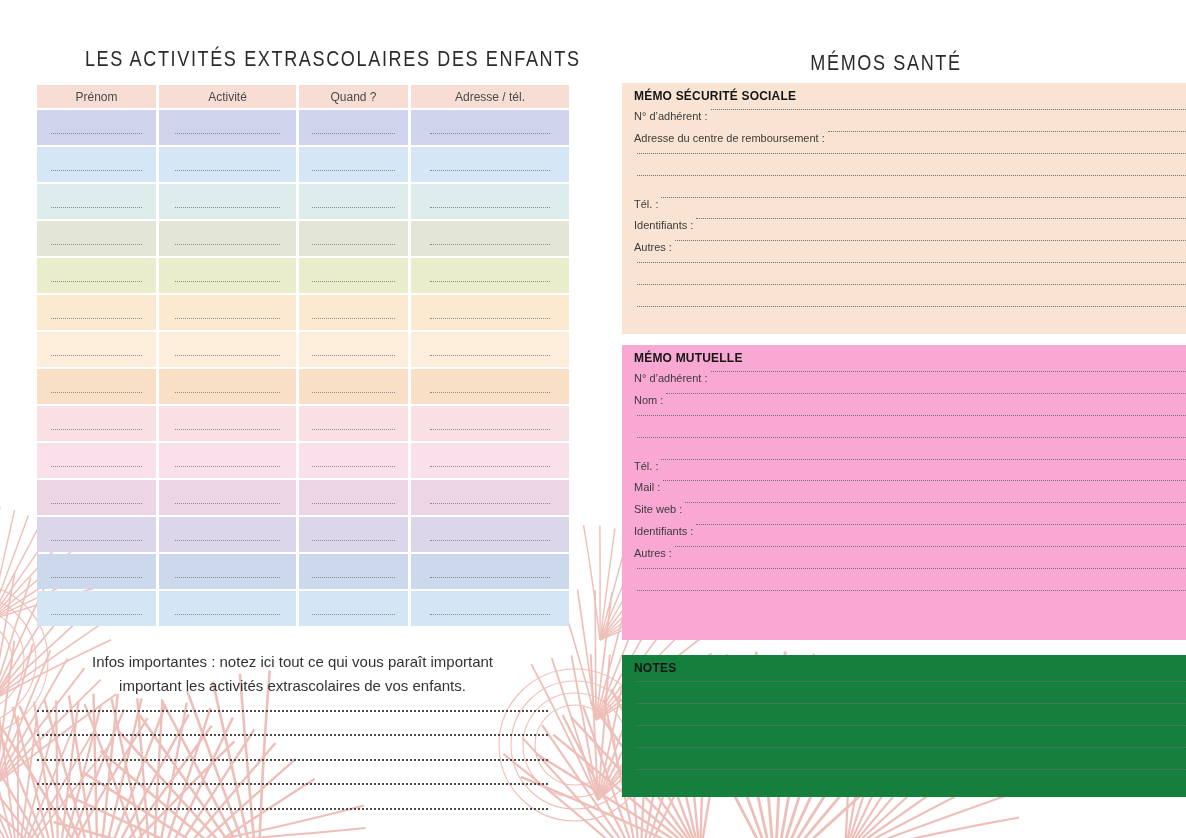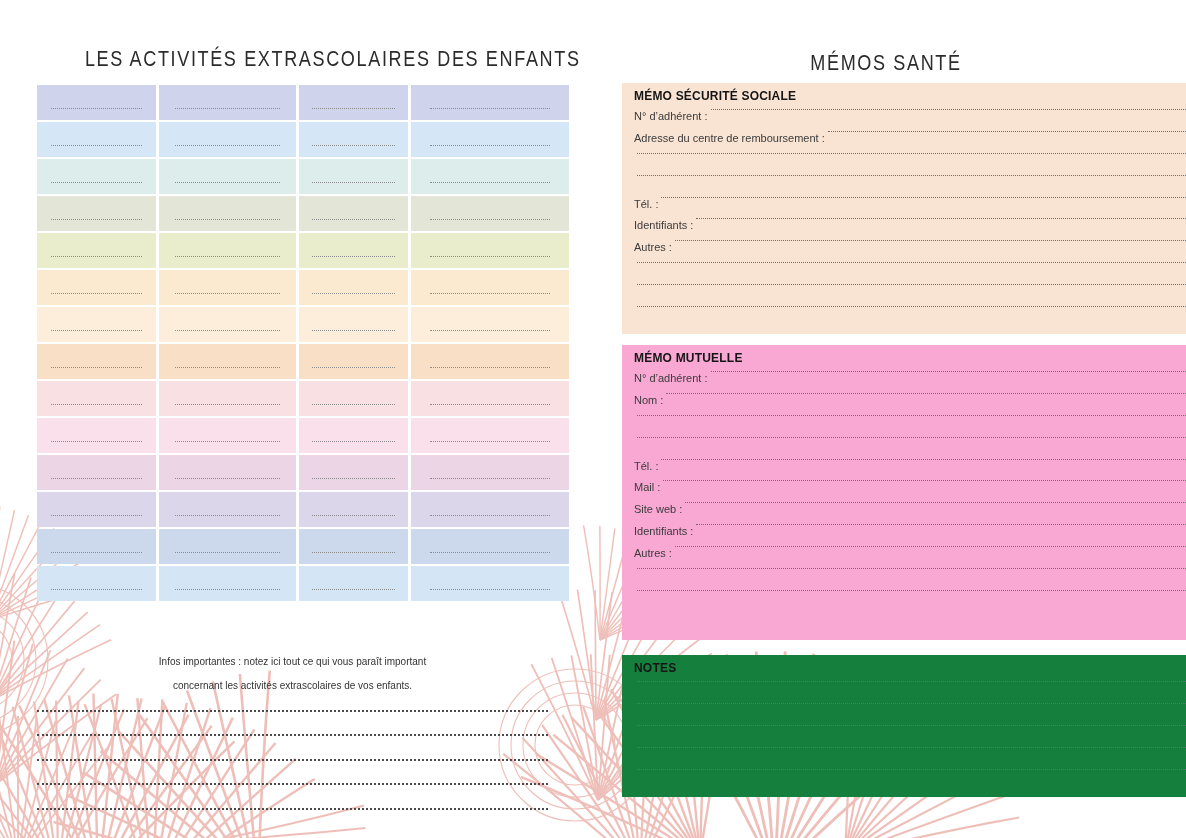--- a/index.html
+++ b/index.html
@@ -18,21 +18,21 @@
 
   
   .table{position:absolute;left:37px;top:85px;width:532px;z-index:1;}
   .thead{display:grid;grid-template-columns:119px 137px 109px 158px;column-gap:3px;height:23px;margin-bottom:2px;}
   .th{display:flex;align-items:center;justify-content:center;font-size:12px;color:#4a4a4a;}
   .tbody{display:grid;grid-template-columns:119px 137px 109px 158px;gap:2px 3px;grid-auto-rows:35px;}
   .td{display:flex;align-items:flex-end;justify-content:center;padding-bottom:11px;box-sizing:border-box;}
   .cell-line{width:76%;border-bottom:1.4px dotted #8c8c8c;height:0;}
 
   .infos{position:absolute;left:37px;top:650px;width:511px;text-align:center;
-    font-size:10px;color:#333;line-height:24px;z-index:1;}
+    font-size:15px;color:#333;line-height:24px;z-index:1;}
   .note-lines{position:absolute;left:37px;top:687px;width:511px;z-index:1;}
   .note-line{height:22.5px;border-bottom:2px dotted #4a4a4a;}
 
   
   .memo-box{position:absolute;left:622px;width:636px;box-sizing:border-box;
     padding:6px 8px 0 12px;z-index:1;}
   .memo-box.box0{top:83px;height:251px;}
   .memo-box.box1{top:345px;height:295px;}
   .memo-box.box2{top:655px;height:142px;}
   .memo-title{height:14px;line-height:14px;font-size:12px;font-weight:700;color:#151515;
@@ -89,20 +89,26 @@
     <use href="#fan" transform="translate(700,856) scale(2.2) rotate(-28)"></use>
     <use href="#fan" transform="translate(775,874) scale(2.6) rotate(10)"></use>
     <use href="#fan" transform="translate(845,854) scale(2.0) rotate(40)"></use>
   </g>
 </svg>
 
 <div>
   <div class="page-title title-left">LES ACTIVITÉS EXTRASCOLAIRES DES ENFANTS</div>
 
   <div class="table">
+    <div class="thead">
+        <div class="th" style="background: rgb(248, 221, 213);">Prénom</div>
+        <div class="th" style="background: rgb(248, 221, 213);">Activité</div>
+        <div class="th" style="background: rgb(248, 221, 213);">Quand ?</div>
+        <div class="th" style="background: rgb(248, 221, 213);">Adresse / tél.</div>
+      </div>
     <div class="tbody">
         <div class="td" style="background: rgb(207, 212, 236);">
           <span class="cell-line"></span>
         </div>
         <div class="td" style="background: rgb(207, 212, 236);">
           <span class="cell-line"></span>
         </div>
         <div class="td" style="background: rgb(207, 212, 236);">
           <span class="cell-line"></span>
         </div>
@@ -263,21 +269,21 @@
           <span class="cell-line"></span>
         </div>
         <div class="td" style="background: rgb(212, 230, 246);">
           <span class="cell-line"></span>
         </div>
       </div>
   </div>
 
   <div class="infos">
     <div>Infos importantes : notez ici tout ce qui vous paraît important</div>
-    <div>concernant les activités extrascolaires de vos enfants.</div>
+    <div>important les activités extrascolaires de vos enfants.</div>
   </div>
 
   <div class="note-lines">
       <div class="note-line"></div>
       <div class="note-line"></div>
       <div class="note-line"></div>
       <div class="note-line"></div>
       <div class="note-line"></div>
     </div>
 </div>

